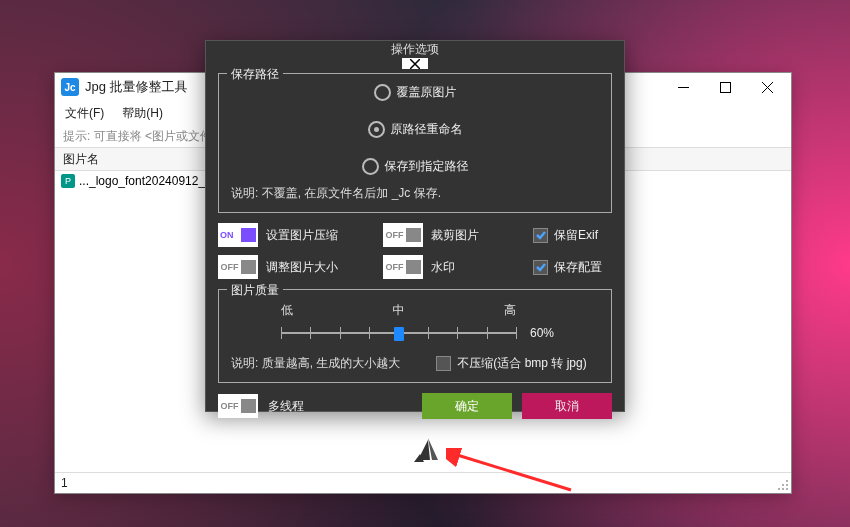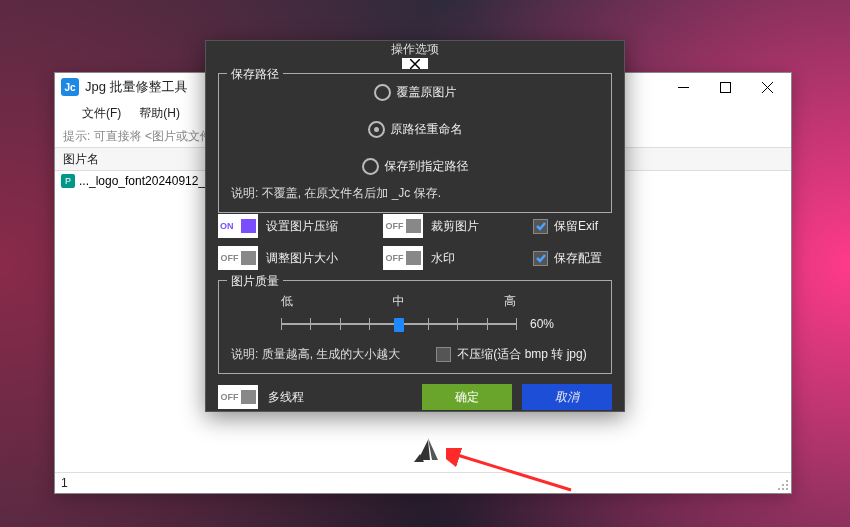--- a/index.html
+++ b/index.html
@@ -9,40 +9,40 @@
     radial-gradient(circle at 100% 50%, #ff3a8a 0, transparent 55%),
     radial-gradient(circle at 50% 120%, #1a1625 0, #2a2a3a 60%),
     linear-gradient(180deg,#4a4a58,#2b2b3a);}
   
   .app{position:absolute;left:54px;top:72px;width:736px;height:420px;background:#fff;border:1px solid #888;display:flex;flex-direction:column;box-shadow:0 4px 16px rgba(0,0,0,.25);}
   .titlebar{height:28px;display:flex;align-items:center;padding:0 6px;gap:6px;}
   .app-icon{width:18px;height:18px;background:#1e88e5;border-radius:3px;display:flex;align-items:center;justify-content:center;color:#fff;font-size:10px;font-weight:bold;}
   .titlebar .title{flex:1;font-size:13px;color:#222;}
   .winbtn{width:36px;height:28px;display:flex;align-items:center;justify-content:center;color:#333;cursor:default;}
   .winbtn svg{width:11px;height:11px;}
-  .menubar{height:24px;display:flex;align-items:center;gap:18px;padding:0 27px;color:#222;}
+  .menubar{height:24px;display:flex;align-items:center;gap:18px;padding:0 10px;color:#222;}
   .menubar > span{cursor:default;}
   .hintbar{height:22px;display:flex;align-items:center;padding:0 8px;color:#888;border-bottom:1px solid #ddd;}
   .colhead{height:22px;display:flex;align-items:center;padding:0 8px;background:#f6f6f6;border-bottom:1px solid #ddd;color:#222;}
   .filelist{flex:1;background:#fff;overflow:hidden;}
   .row{height:20px;display:flex;align-items:center;gap:4px;padding:0 6px;background:#fff;}
   .fileicon{width:14px;height:14px;background:#009688;color:#fff;font-size:9px;display:flex;align-items:center;justify-content:center;border-radius:2px;}
   .row .fname{color:#000;white-space:nowrap;overflow:hidden;text-overflow:ellipsis;}
   .statusbar{height:20px;display:flex;align-items:center;padding:0 6px;color:#222;background:#fff;border-top:1px solid #ddd;position:relative;}
   .sizegrip{position:absolute;right:2px;bottom:2px;width:12px;height:12px;color:#999;}
 
   
   .dlg{position:absolute;left:205px;top:40px;width:418px;height:370px;background:#333;color:#eee;border:1px solid #555;font-size:12px;box-shadow:0 6px 22px rgba(0,0,0,.45);}
   .dlg-title{height:28px;display:flex;align-items:center;padding:0 10px;color:#ddd;flex-direction:column;}
   .dlg-title .t{flex:1;}
   .dlg-close{width:26px;height:22px;background:#fff;display:flex;align-items:center;justify-content:center;cursor:default;}
   .dlg-close svg{width:10px;height:10px;stroke:#000;}
   .dlg-body{padding:4px 12px 10px 12px;}
   
-  .group{border:1px solid #aaa;padding:10px 12px 10px 12px;position:relative;margin-bottom:1px;}
+  .group{border:1px solid #aaa;padding:10px 12px 10px 12px;position:relative;margin-bottom:10px;}
   .group-legend{position:absolute;top:-8px;left:8px;background:#333;padding:0 4px;color:#eee;}
   .radios{display:flex;gap:20px;align-items:center;margin-bottom:10px;flex-direction:column;}
   .radio{display:flex;align-items:center;gap:6px;cursor:default;}
   .r-outer{width:13px;height:13px;border:2px solid #bbb;border-radius:50%;display:flex;align-items:center;justify-content:center;}
   .r-dot{width:5px;height:5px;background:#bbb;border-radius:50%;}
   .desc{color:#ddd;}
   
   .togs{display:flex;flex-wrap:wrap;gap:8px 0;margin-bottom:10px;width:400px;}
   .tog-cell{display:flex;align-items:center;gap:8px;}
   .c1{width:165px;}
@@ -62,21 +62,21 @@
   .slider-labels{display:flex;justify-content:space-between;width:235px;margin:2px auto 4px 50px;color:#ddd;}
   .slider-wrap{display:flex;align-items:center;gap:14px;margin-left:50px;}
   .track{position:relative;width:235px;height:20px;}
   .track-line{position:absolute;top:9px;left:0;right:0;height:2px;background:#aaa;}
   .tick{position:absolute;top:4px;width:1px;height:12px;background:#aaa;}
   .thumb{position:absolute;top:4px;width:10px;height:14px;background:#1e88ff;border-radius:1px;transform:translateX(-50%);}
   .btnrow{display:flex;align-items:center;gap:10px;margin-top:10px;}
   .btnrow .spacer{flex:1;}
   .btn{width:90px;height:26px;display:flex;align-items:center;justify-content:center;cursor:default;}
   .btn.ok{background:#6aa52b;color:#fff;}
-  .btn.cancel{background:#1d4ed8;color:#eee;font-style:italic;}
+  .btn.cancel{background:#be185d;color:#eee;}
 
   
   .trilogo{position:absolute;left:408px;top:430px;}
   .arrow{position:absolute;left:446px;top:448px;}
 </style>
 </head>
 <body>
 
 <div class="bg"></div>
 

